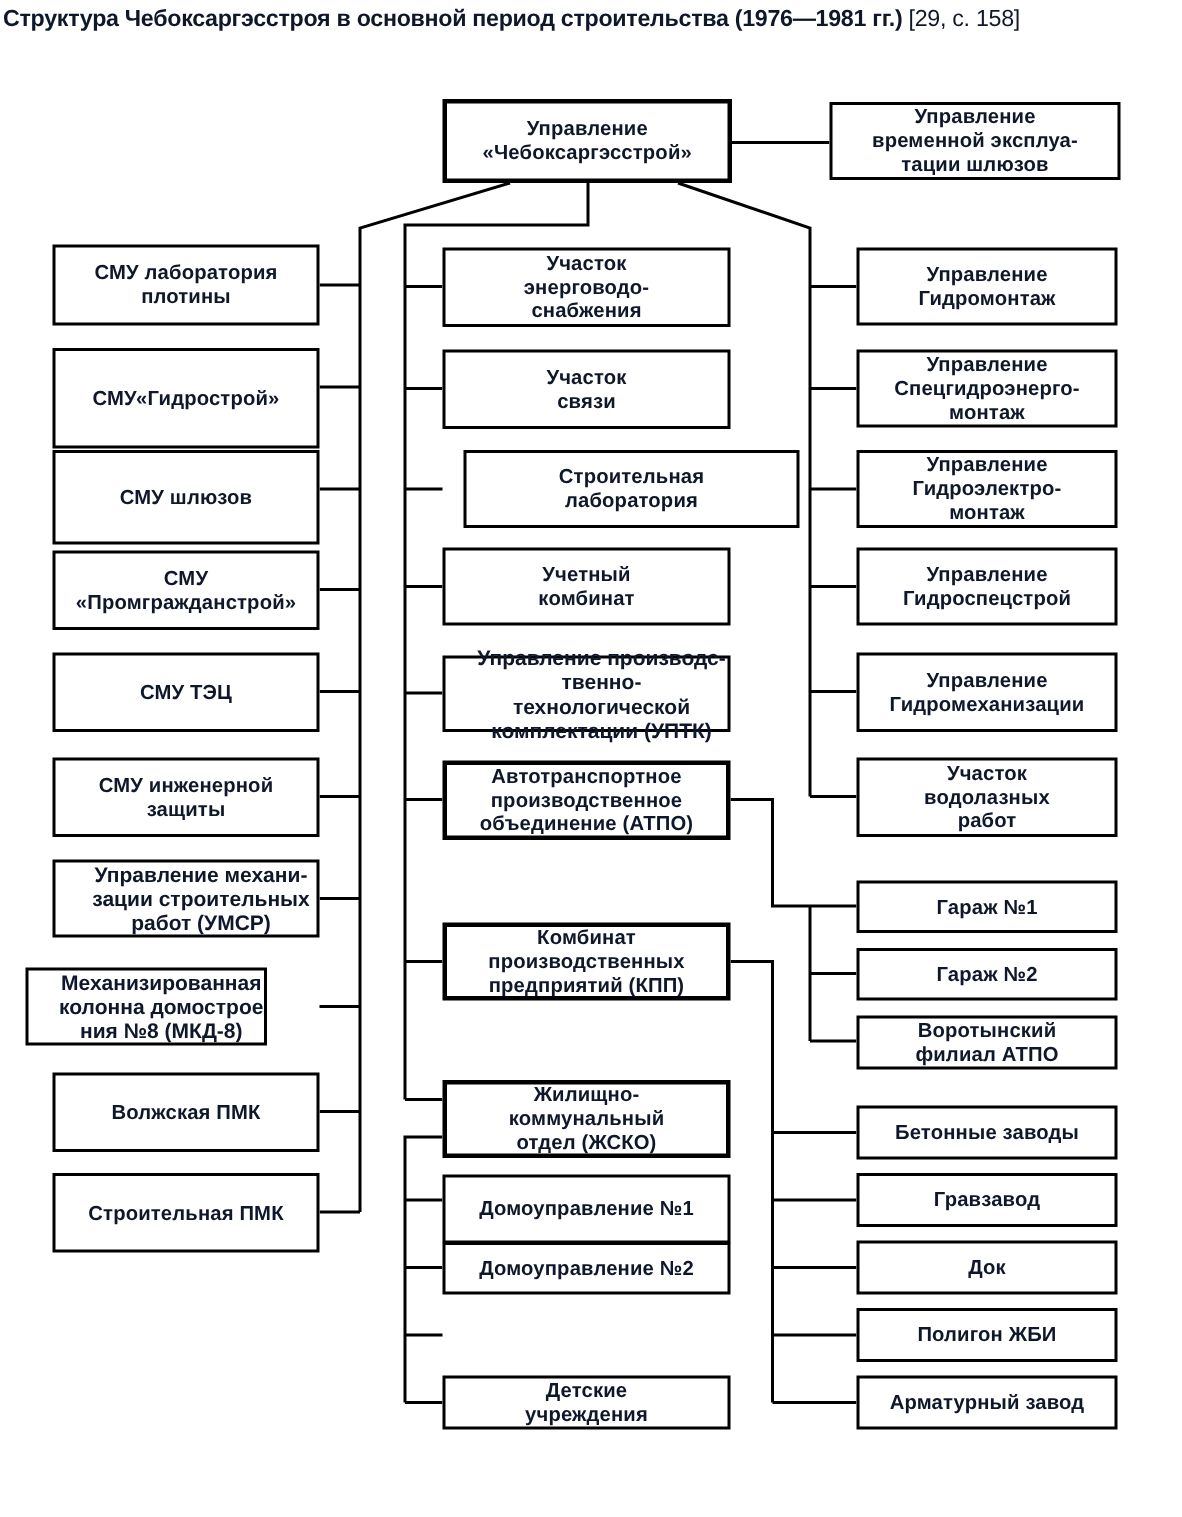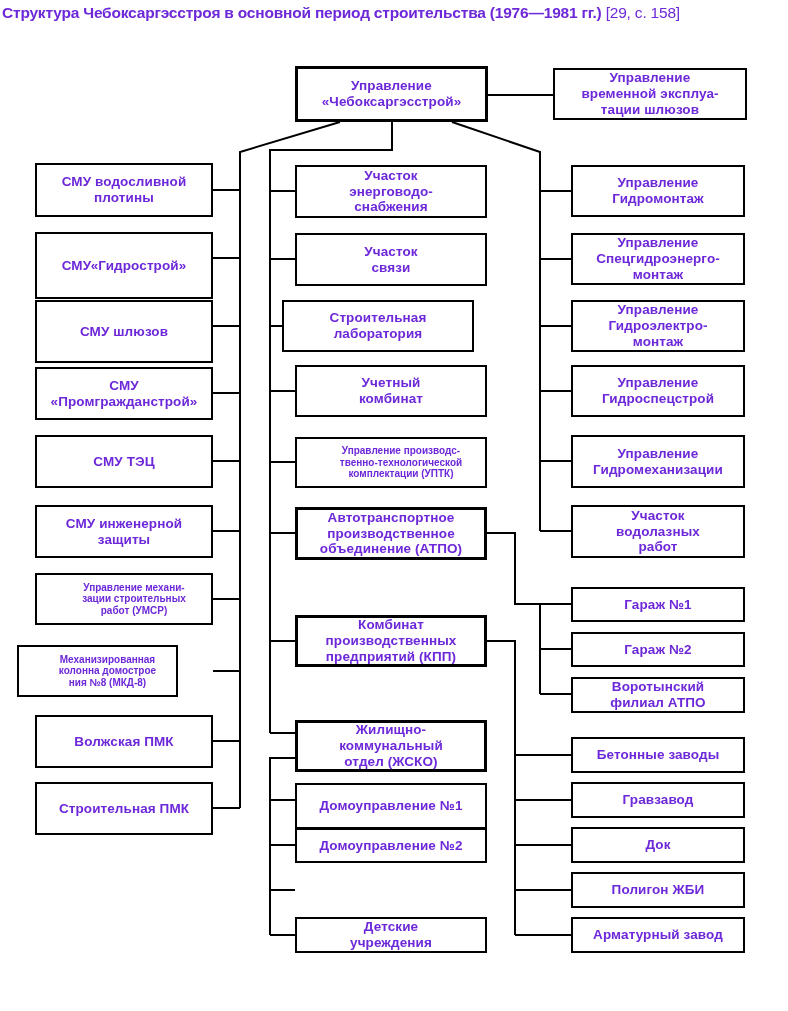--- a/index.html
+++ b/index.html
@@ -1,21 +1,21 @@
 <!DOCTYPE html>
 <html lang="ru"><head>
 <meta charset="utf-8">
 <style>
   html,body{margin:0;padding:0;background:#ffffff;}
   .page{
     position:relative;
     width:788px;height:1011px;
     background:#ffffff;
     font-family:"Liberation Sans",sans-serif;
-    color:#6d28d9;
+    color:#0f172a;
     overflow:hidden;
   }
   .title{
     position:absolute;left:2px;top:3px;width:784px;
     font-size:15.5px;line-height:1.25;letter-spacing:-0.2px;
     white-space:nowrap;
   }
   .title .main{font-weight:bold;}
   .title .ref{font-weight:normal;}
   svg.wires{position:absolute;left:0;top:0;}
@@ -25,21 +25,21 @@
     border:2px solid #000;
     background:#fff;
     display:flex;align-items:center;justify-content:center;
     text-align:center;
     font-weight:bold;
     font-size:13.5px;line-height:1.18;
     white-space:pre-line;
     letter-spacing:0.1px;
   }
   .box.thick{border-width:3.5px;}
-  .box.sm{font-size:10px;line-height:1.15;letter-spacing:0;padding-left:20px;}
+  .box.sm{font-size:14px;line-height:1.15;letter-spacing:0;padding-left:20px;}
 </style>
 </head>
 <body>
 
 <div class="page">
 
   <div class="title">
     <span class="main">Структура Чебоксаргэсстроя в основной период строительства (1976—1981 гг.)</span>
     <span class="ref"> [29, с. 158]</span>
   </div>
@@ -68,21 +68,21 @@
     <path d="M487 641 H515 V935
       M515 755 H571 M515 800 H571 M515 845 H571 M515 890 H571 M515 935 H571"></path>
   </svg>
 
   <div class="box thick" style="left:295px;top:66px;width:193px;height:56px">Управление
 «Чебоксаргэсстрой»</div>
   <div class="box" style="left:553px;top:68px;width:194px;height:52px">Управление
 временной эксплуа-
 тации шлюзов</div>
 
-  <div class="box" style="left:35px;top:163px;width:178px;height:54px">СМУ водосливной
+  <div class="box" style="left:35px;top:163px;width:178px;height:54px">СМУ лаборатория
 плотины</div>
   <div class="box" style="left:35px;top:232px;width:178px;height:67px">СМУ«Гидрострой»</div>
   <div class="box" style="left:35px;top:300px;width:178px;height:63px">СМУ шлюзов</div>
   <div class="box" style="left:35px;top:367px;width:178px;height:53px">СМУ
 «Промгражданстрой»</div>
   <div class="box" style="left:35px;top:435px;width:178px;height:53px">СМУ ТЭЦ</div>
   <div class="box" style="left:35px;top:505px;width:178px;height:53px">СМУ инженерной
 защиты</div>
   <div class="box sm" style="left:35px;top:573px;width:178px;height:52px">Управление механи-
 зации строительных
@@ -91,21 +91,21 @@
 колонна домострое
 ния №8 (МКД-8)</div>
   <div class="box" style="left:35px;top:715px;width:178px;height:53px">Волжская ПМК</div>
   <div class="box" style="left:35px;top:782px;width:178px;height:53px">Строительная ПМК</div>
 
   <div class="box" style="left:295px;top:165px;width:192px;height:53px">Участок
 энерговодо-
 снабжения</div>
   <div class="box" style="left:295px;top:233px;width:192px;height:53px">Участок
 связи</div>
-  <div class="box" style="left:282px;top:300px;width:192px;height:52px">Строительная
+  <div class="box" style="left:309px;top:300px;width:224px;height:52px">Строительная
 лаборатория</div>
   <div class="box" style="left:295px;top:365px;width:192px;height:52px">Учетный
 комбинат</div>
   <div class="box sm" style="left:295px;top:437px;width:192px;height:51px">Управление производс-
 твенно-технологической
 комплектации (УПТК)</div>
   <div class="box thick" style="left:295px;top:507px;width:192px;height:53px">Автотранспортное
 производственное
 объединение (АТПО)</div>
   <div class="box thick" style="left:295px;top:615px;width:192px;height:52px">Комбинат

